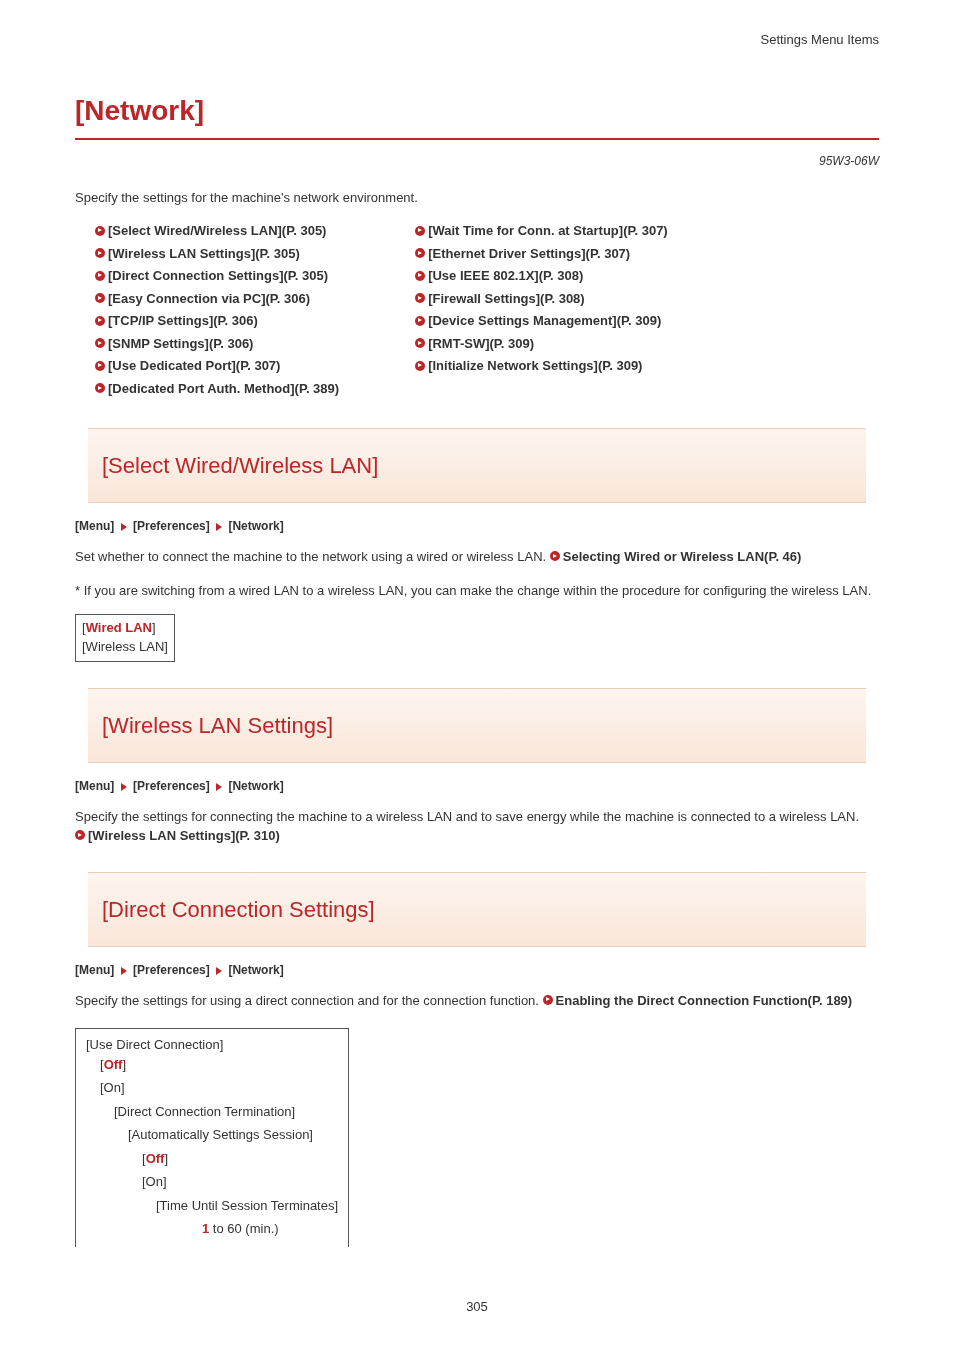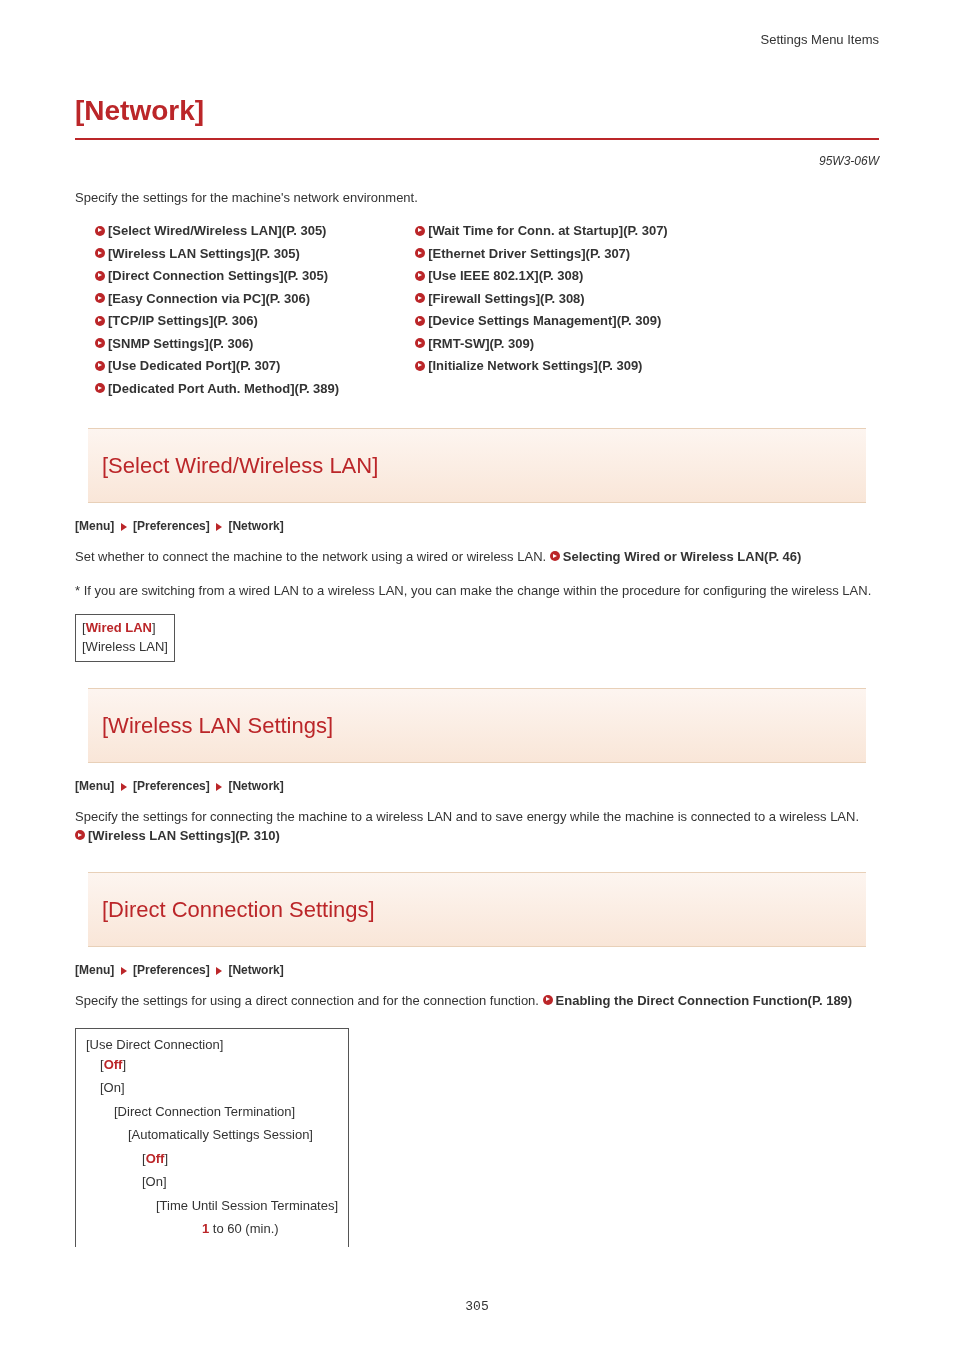--- a/index.html
+++ b/index.html
@@ -21,21 +21,21 @@
   .value-box { border: 1px solid #555; display: inline-block; padding: 4px 6px; font-size: 13px; }
   .value-box div { line-height: 1.45; }
   .tree-box { border: 1px solid #555; border-bottom: none; display: inline-block; padding: 6px 10px 8px; margin-top: 4px; font-size: 13px; }
   .lvl1 { margin-left: 14px; }
   .lvl2 { margin-left: 28px; }
   .lvl3 { margin-left: 42px; }
   .lvl4 { margin-left: 56px; }
   .lvl5 { margin-left: 70px; }
   .red-default { color: #bb2629; font-weight: bold; }
   .spaced { margin-top: 4px; }
-  .page-num { text-align: center; margin-top: 50px; font-size: 13px; font-family: Liberation Mono, monospace; }
+  .page-num { text-align: center; margin-top: 50px; font-size: 13px; }
 </style>
 </head>
 <body>
 
 
 
 <div class="running-header">Settings Menu Items</div>
 
 <h1 class="main-title">[Network]</h1>
 <div class="doc-id">95W3-06W</div>

